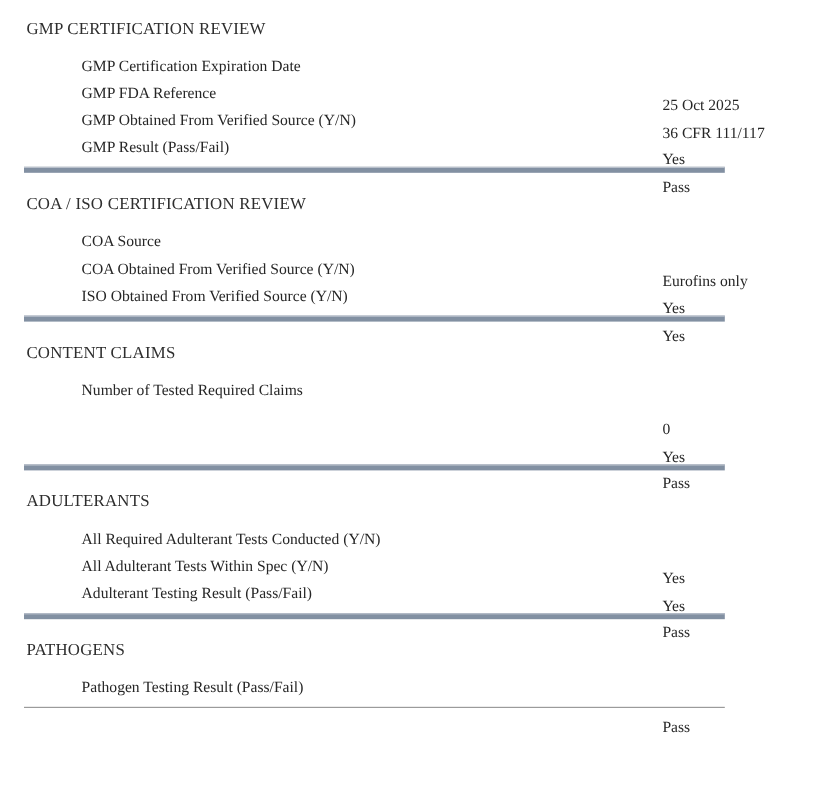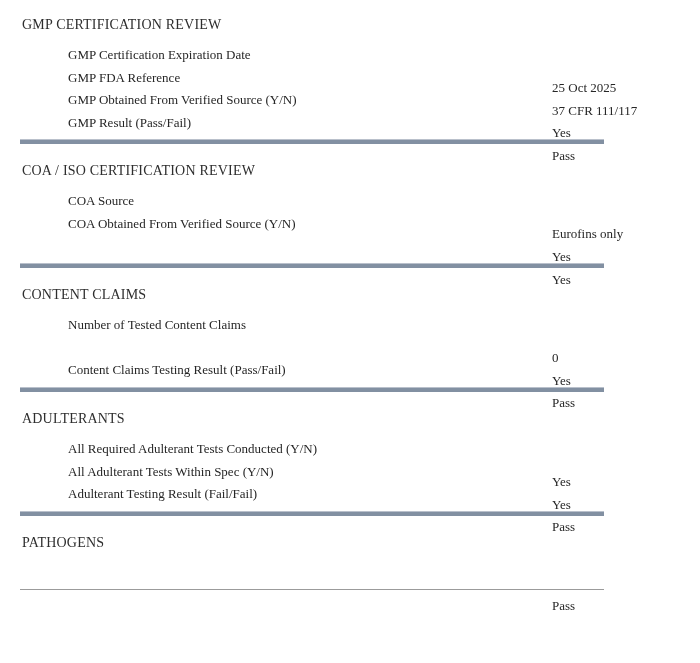--- a/index.html
+++ b/index.html
@@ -76,21 +76,21 @@
   <section class="section first">
     <h2 class="section-title">GMP CERTIFICATION REVIEW</h2>
     <div class="title-gap"></div>
     <div class="rows">
       <div class="row">
         <span class="row-label">GMP Certification Expiration Date</span>
         <span class="row-value">25 Oct 2025</span>
       </div>
       <div class="row">
         <span class="row-label">GMP FDA Reference</span>
-        <span class="row-value">37 CFR 111/117</span>
+        <span class="row-value">36 CFR 111/117</span>
       </div>
       <div class="row">
         <span class="row-label">GMP Obtained From Verified Source (Y/N)</span>
         <span class="row-value">Yes</span>
       </div>
       <div class="row">
         <span class="row-label">GMP Result (Pass/Fail)</span>
         <span class="row-value">Pass</span>
       </div>
     </div>
@@ -105,41 +105,41 @@
     <div class="rows">
       <div class="row">
         <span class="row-label">COA Source</span>
         <span class="row-value">Eurofins only</span>
       </div>
       <div class="row">
         <span class="row-label">COA Obtained From Verified Source (Y/N)</span>
         <span class="row-value">Yes</span>
       </div>
       <div class="row">
+        <span class="row-label">ISO Obtained From Verified Source (Y/N)</span>
         <span class="row-value">Yes</span>
       </div>
     </div>
     <div class="rows-bottom-pad"></div>
   </section>
   <div class="divider"></div>
 
   <section class="section">
     <div class="divider-gap"></div>
     <h2 class="section-title">CONTENT CLAIMS</h2>
     <div class="title-gap"></div>
     <div class="rows">
       <div class="row">
-        <span class="row-label">Number of Tested Content Claims</span>
+        <span class="row-label">Number of Tested Required Claims</span>
         <span class="row-value">0</span>
       </div>
       <div class="row">
         <span class="row-value">Yes</span>
       </div>
       <div class="row">
-        <span class="row-label">Content Claims Testing Result (Pass/Fail)</span>
         <span class="row-value">Pass</span>
       </div>
     </div>
     <div class="rows-bottom-pad"></div>
   </section>
   <div class="divider"></div>
 
   <section class="section">
     <div class="divider-gap"></div>
     <h2 class="section-title">ADULTERANTS</h2>
@@ -147,34 +147,35 @@
     <div class="rows">
       <div class="row">
         <span class="row-label">All Required Adulterant Tests Conducted (Y/N)</span>
         <span class="row-value">Yes</span>
       </div>
       <div class="row">
         <span class="row-label">All Adulterant Tests Within Spec (Y/N)</span>
         <span class="row-value">Yes</span>
       </div>
       <div class="row">
-        <span class="row-label">Adulterant Testing Result (Fail/Fail)</span>
+        <span class="row-label">Adulterant Testing Result (Pass/Fail)</span>
         <span class="row-value">Pass</span>
       </div>
     </div>
     <div class="rows-bottom-pad"></div>
   </section>
   <div class="divider"></div>
 
   <section class="section">
     <div class="divider-gap"></div>
     <h2 class="section-title">PATHOGENS</h2>
     <div class="title-gap"></div>
     <div class="rows">
       <div class="row">
+        <span class="row-label">Pathogen Testing Result (Pass/Fail)</span>
         <span class="row-value">Pass</span>
       </div>
     </div>
     <div class="rows-bottom-pad"></div>
   </section>
   <div class="thin-divider"></div>
 
 </main>
 
 </body></html>

